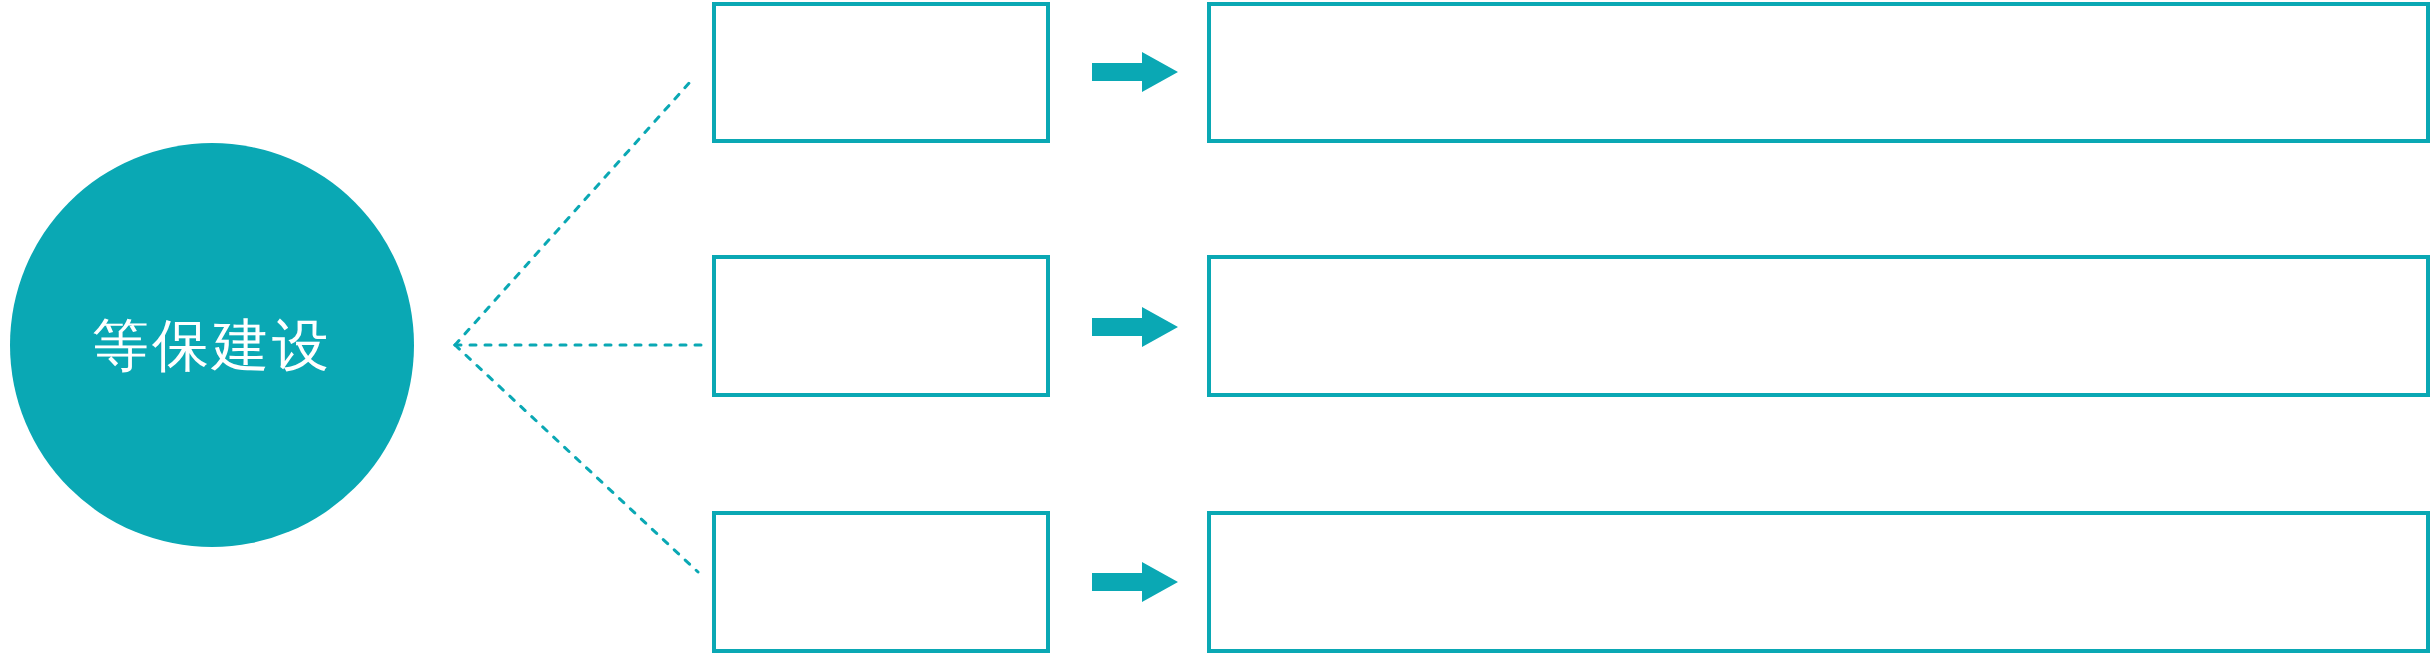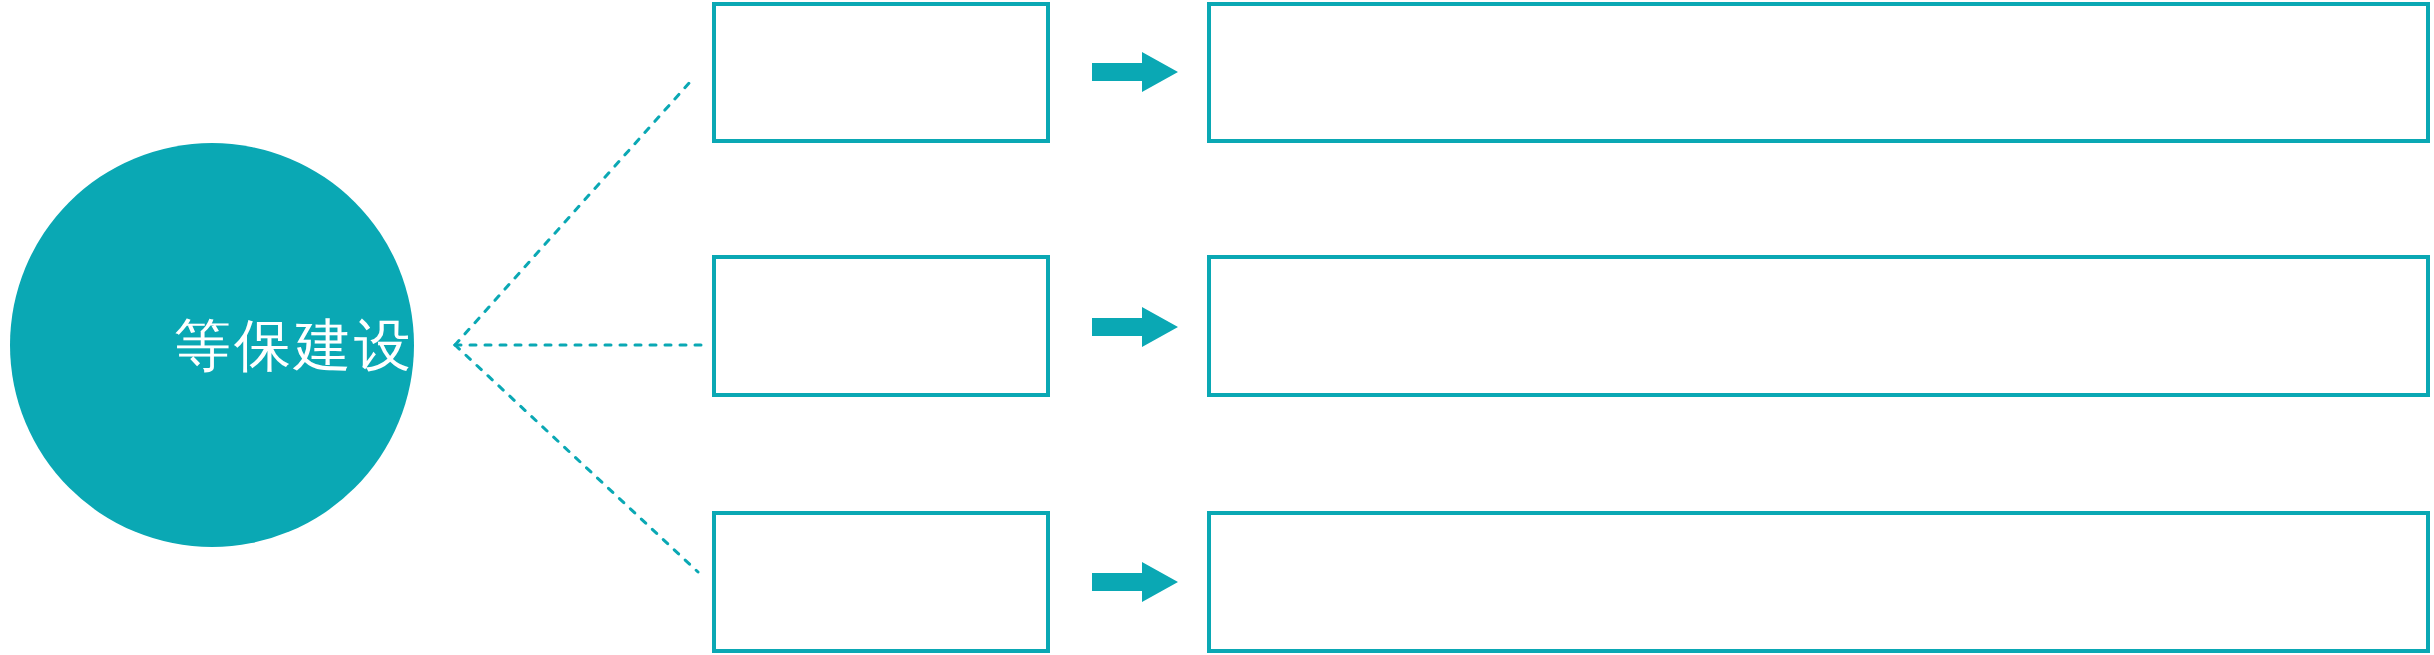--- a/index.html
+++ b/index.html
@@ -17,21 +17,21 @@
     position: absolute;
     left: 10px;
     top: 143px;
     width: 404px;
     height: 404px;
     border-radius: 50%;
     background: var(--accent);
     color: #ffffff;
     display: flex;
     flex-direction: column;
-    align-items: flex-end;
+    align-items: center;
     justify-content: center;
     text-align: center;
     font-size: 57px;
     font-weight: 300;
     line-height: 1.24;
     letter-spacing: 3px;
   }
   .connectors {
     position: absolute;
     left: 0;

